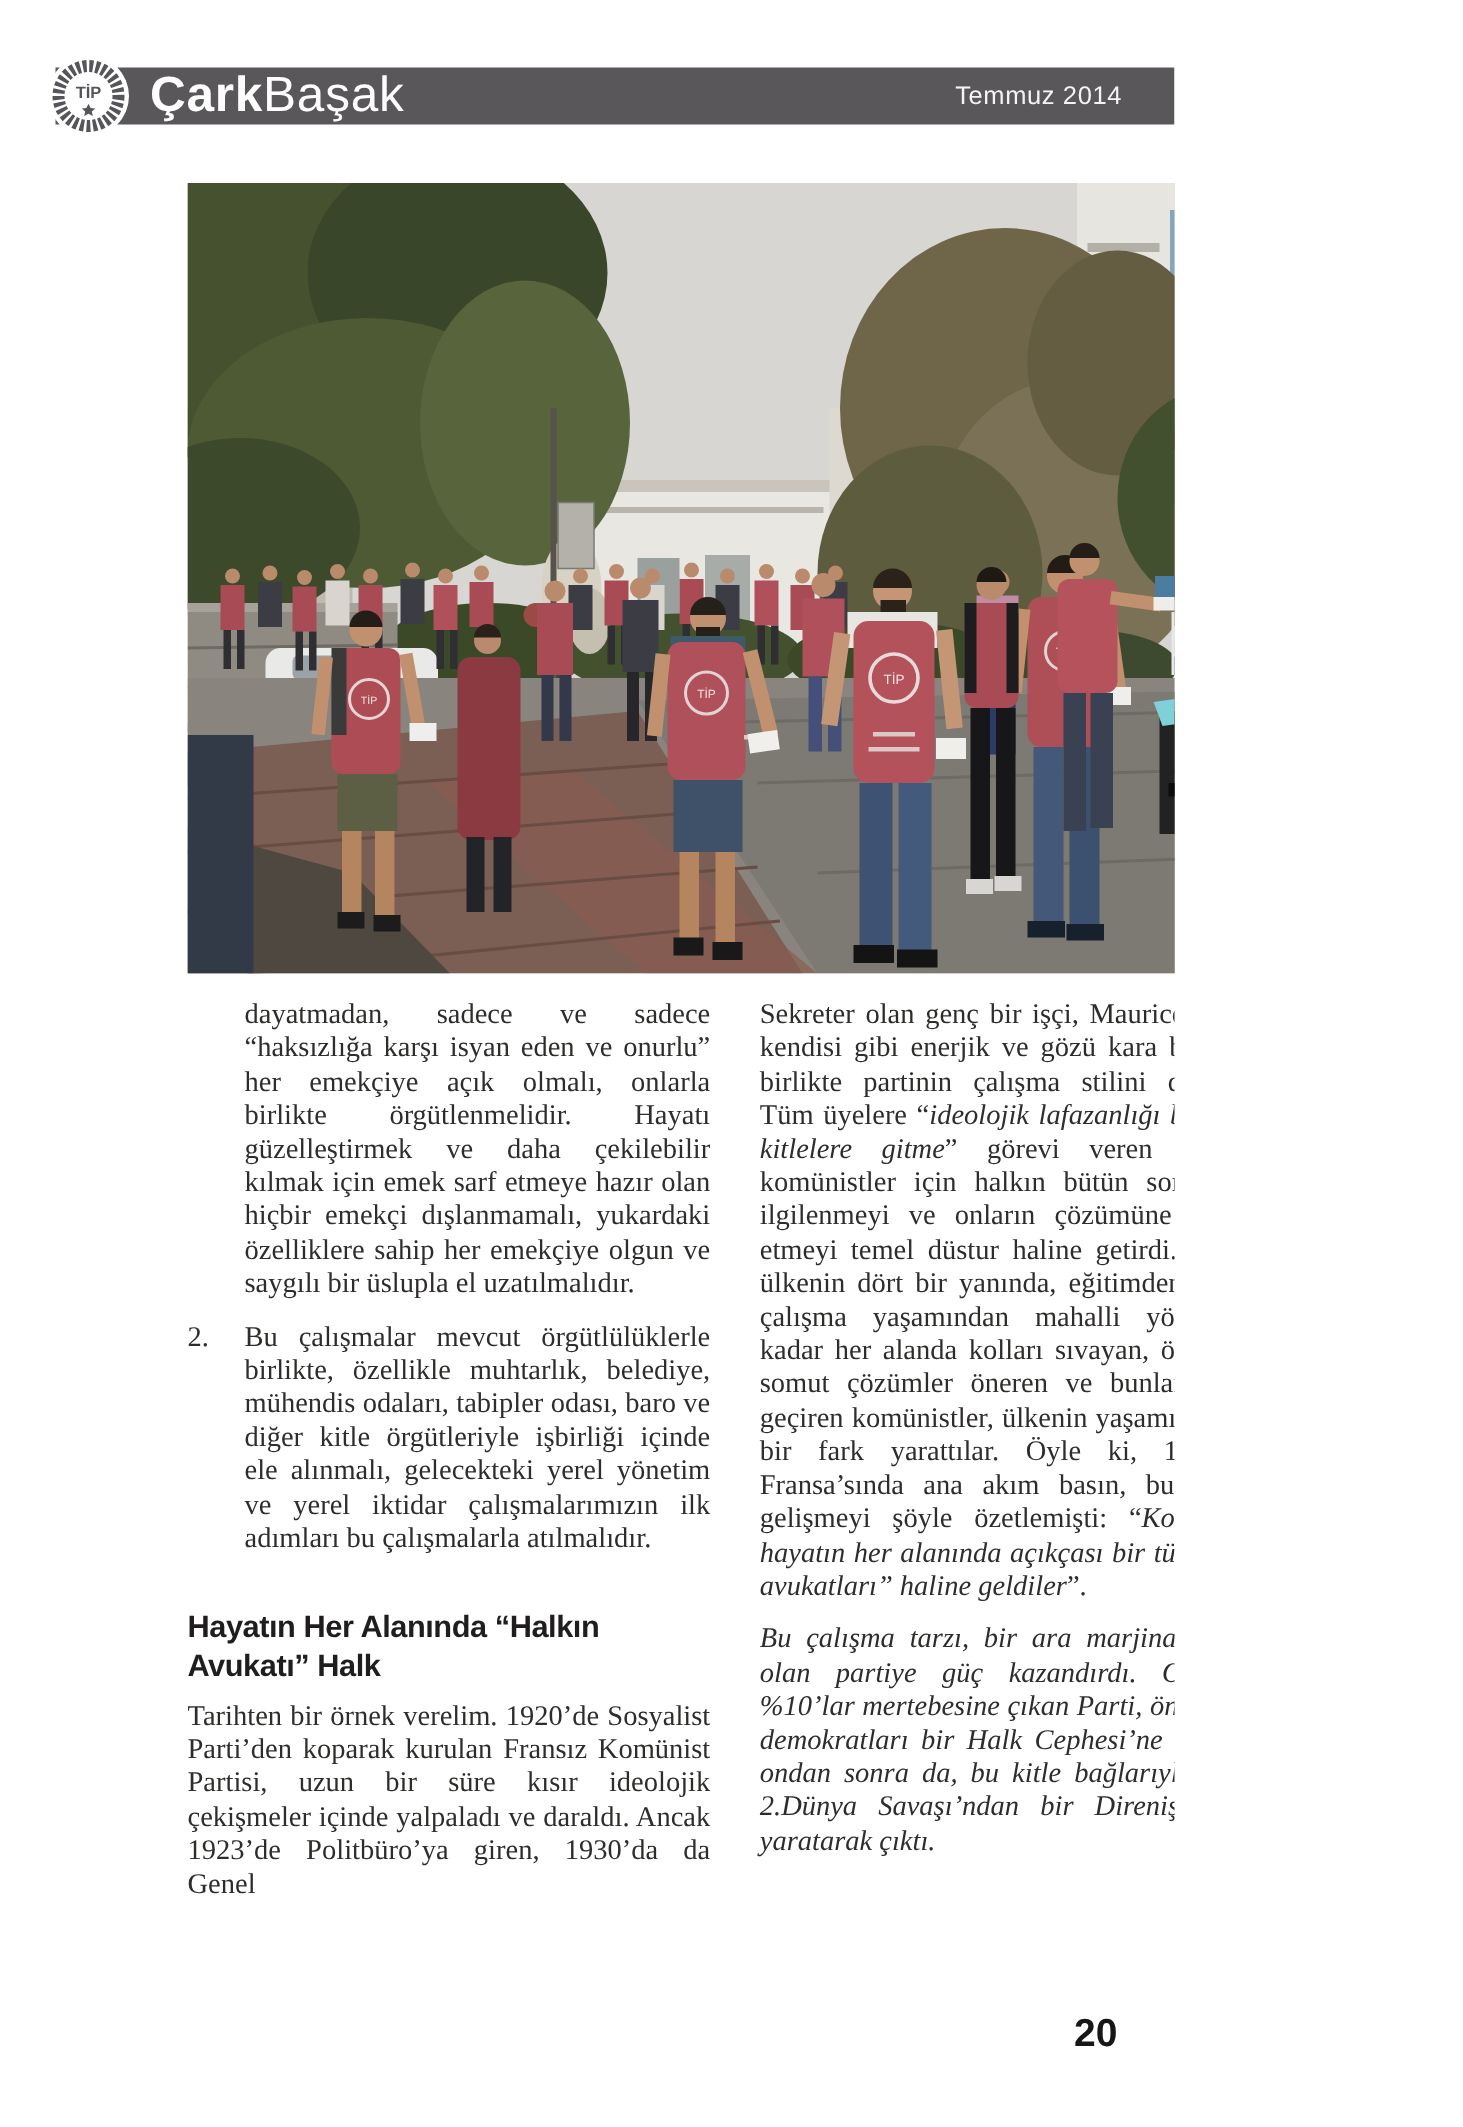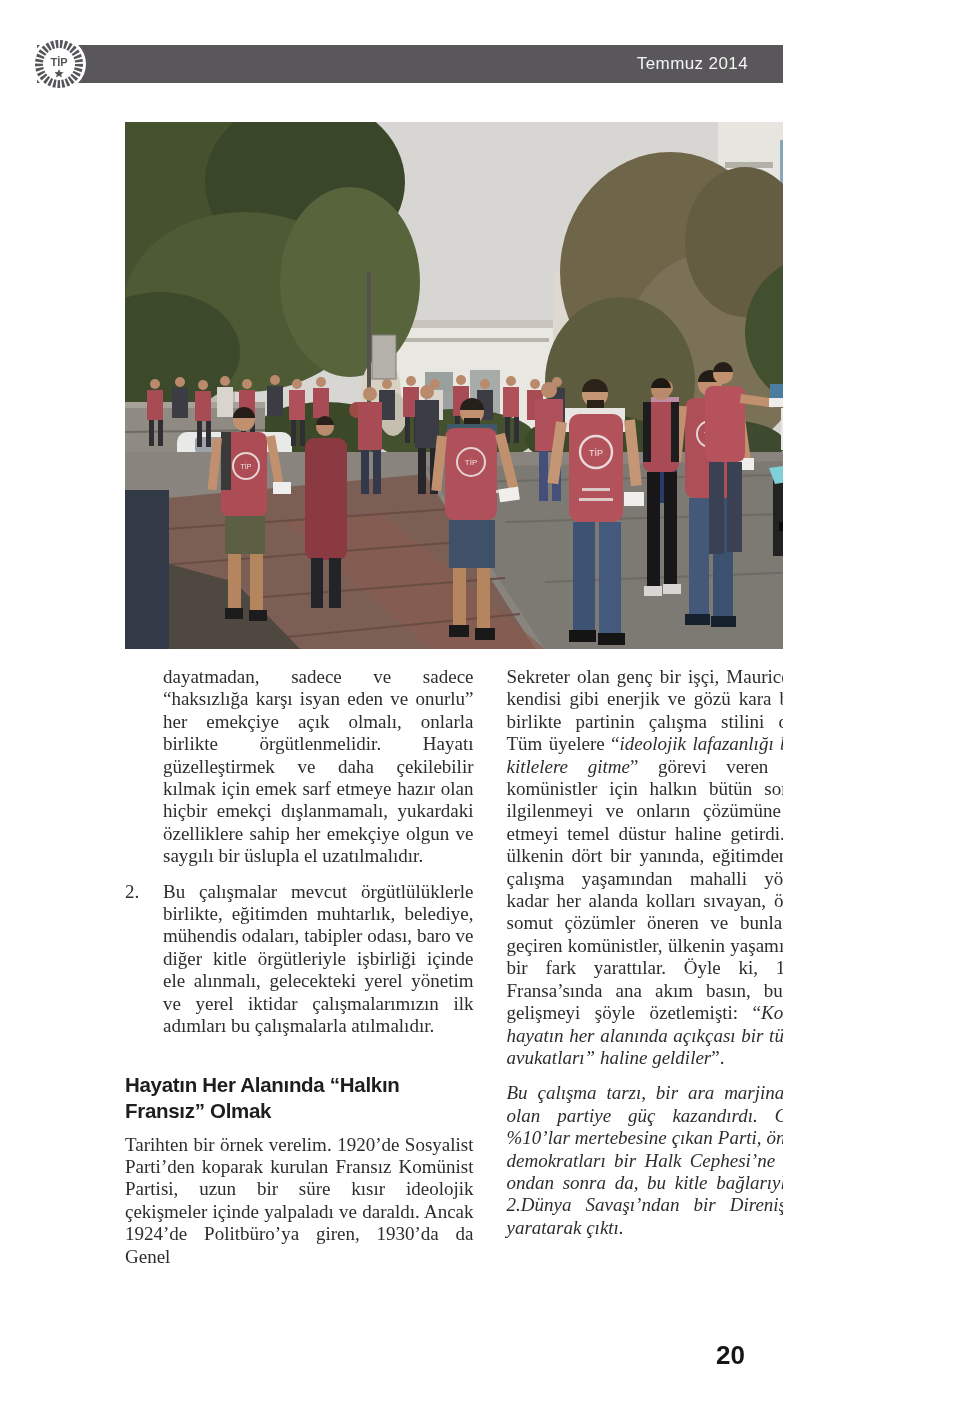--- a/index.html
+++ b/index.html
@@ -36,20 +36,24 @@
 
   <div class="masthead-bar"></div>
   <div class="logo">
     <svg width="56" height="56" viewBox="0 0 56 56">
       <circle cx="28" cy="28" r="27" fill="#ffffff"></circle>
       <circle cx="28" cy="28" r="20" fill="none" stroke="#57555a" stroke-width="8" stroke-dasharray="2.6 1.7"></circle>
       <circle cx="28" cy="28" r="14.5" fill="#ffffff"></circle>
       <text x="28" y="29.5" text-anchor="middle" font-family="Liberation Sans, sans-serif" font-size="11" font-weight="bold" fill="#57555a">TİP</text>
       <path fill="#57555a" d="M28 33.2 l1.4 2.8 3.1 .3 -2.3 2.1 .7 3 -2.9 -1.6 -2.9 1.6 .7 -3 -2.3 -2.1 3.1 -.3 z"></path>
     </svg>
+  </div>
+  <div class="mag-title">
+    <span class="t-bold">Çark</span>
+      <span class="t-light">Başak</span>
   </div>
   <div class="issue">Temmuz 2014</div>
 
   <div class="photo">
     <svg width="730" height="527" viewBox="0 0 730 527">
 
       <rect x="0" y="0" width="730" height="320" fill="#d7d6d2"></rect>
 
       <g>
         <rect x="0" y="150" width="110" height="140" fill="#bdb9b1"></rect>
@@ -355,24 +359,24 @@
   </div>
 
   <div class="textgrid">
     <div class="col">
       <div class="li">
         <span class="num"></span>
         <span class="txt">dayatmadan, sadece ve sadece “haksızlığa karşı isyan eden ve onurlu” her emekçiye açık olmalı, onlarla birlikte örgütlenmelidir. Hayatı güzelleştirmek ve daha çekilebilir kılmak için emek sarf etmeye hazır olan hiçbir emekçi dışlanmamalı, yukardaki özelliklere sahip her emekçiye olgun ve saygılı bir üslupla el uzatılmalıdır.</span>
       </div>
       <div class="li">
         <span class="num">2.</span>
-        <span class="txt">Bu çalışmalar mevcut örgütlülüklerle birlikte, eğitimden muhtarlık, belediye, mühendis odaları, tabipler odası, baro ve diğer kitle örgütleriyle işbirliği içinde ele alınmalı, gelecekteki yerel yönetim ve yerel iktidar çalışmalarımızın ilk adımları bu çalışmalarla atılmalıdır.</span>
+        <span class="txt">Bu çalışmalar mevcut örgütlülüklerle birlikte, özellikle muhtarlık, belediye, mühendis odaları, tabipler odası, baro ve diğer kitle örgütleriyle işbirliği içinde ele alınmalı, gelecekteki yerel yönetim ve yerel iktidar çalışmalarımızın ilk adımları bu çalışmalarla atılmalıdır.</span>
       </div>
-      <h2 class="heading">Hayatın Her Alanında “Halkın Fransız” Olmak</h2>
-      <p style="margin:0;">Tarihten bir örnek verelim. 1920’de Sosyalist Parti’den koparak kurulan Fransız Komünist Partisi, uzun bir süre kısır ideolojik çekişmeler içinde yalpaladı ve daraldı. Ancak 1924’de Politbüro’ya giren, 1930’da da Genel</p>
+      <h2 class="heading">Hayatın Her Alanında “Halkın Avukatı” Halk</h2>
+      <p style="margin:0;">Tarihten bir örnek verelim. 1920’de Sosyalist Parti’den koparak kurulan Fransız Komünist Partisi, uzun bir süre kısır ideolojik çekişmeler içinde yalpaladı ve daraldı. Ancak 1923’de Politbüro’ya giren, 1930’da da Genel</p>
     </div>
     <div class="col">
       <p style="margin:0;"><span>Sekreter olan genç bir işçi, Maurice Thorez, kendisi gibi enerjik ve gözü kara bir ekiple birlikte partinin çalışma stilini değiştirdi. Tüm üyelere “</span><em>ideolojik lafazanlığı bırakarak kitlelere gitme</em><span>” görevi veren yönetim, komünistler için halkın bütün sorunlarıyla ilgilenmeyi ve onların çözümüne öncülük etmeyi temel düstur haline getirdi. Sonuçta ülkenin dört bir yanında, eğitimden sağlığa, çalışma yaşamından mahalli yönetimlere kadar her alanda kolları sıvayan, öne çıkan, somut çözümler öneren ve bunları hayata geçiren komünistler, ülkenin yaşamında ciddi bir fark yarattılar. Öyle ki, 1930’ların Fransa’sında ana akım basın, bu şaşırtıcı gelişmeyi şöyle özetlemişti: “</span><em>Komünistler hayatın her alanında açıkçası bir tür “halkın avukatları” haline geldiler</em><span>”.</span></p>
       <p class="para2" style="margin-bottom:0;font-style:italic;">Bu çalışma tarzı, bir ara marjinalleşmekte olan partiye güç kazandırdı. Oy oranı %10’lar mertebesine çıkan Parti, önce sosyal demokratları bir Halk Cephesi’ne ikna etti; ondan sonra da, bu kitle bağlarıyla girdiği 2.Dünya Savaşı’ndan bir Direniş destanı yaratarak çıktı.</p>
     </div>
   </div>
 
   <div class="pageno">20</div>
 
 </div>

